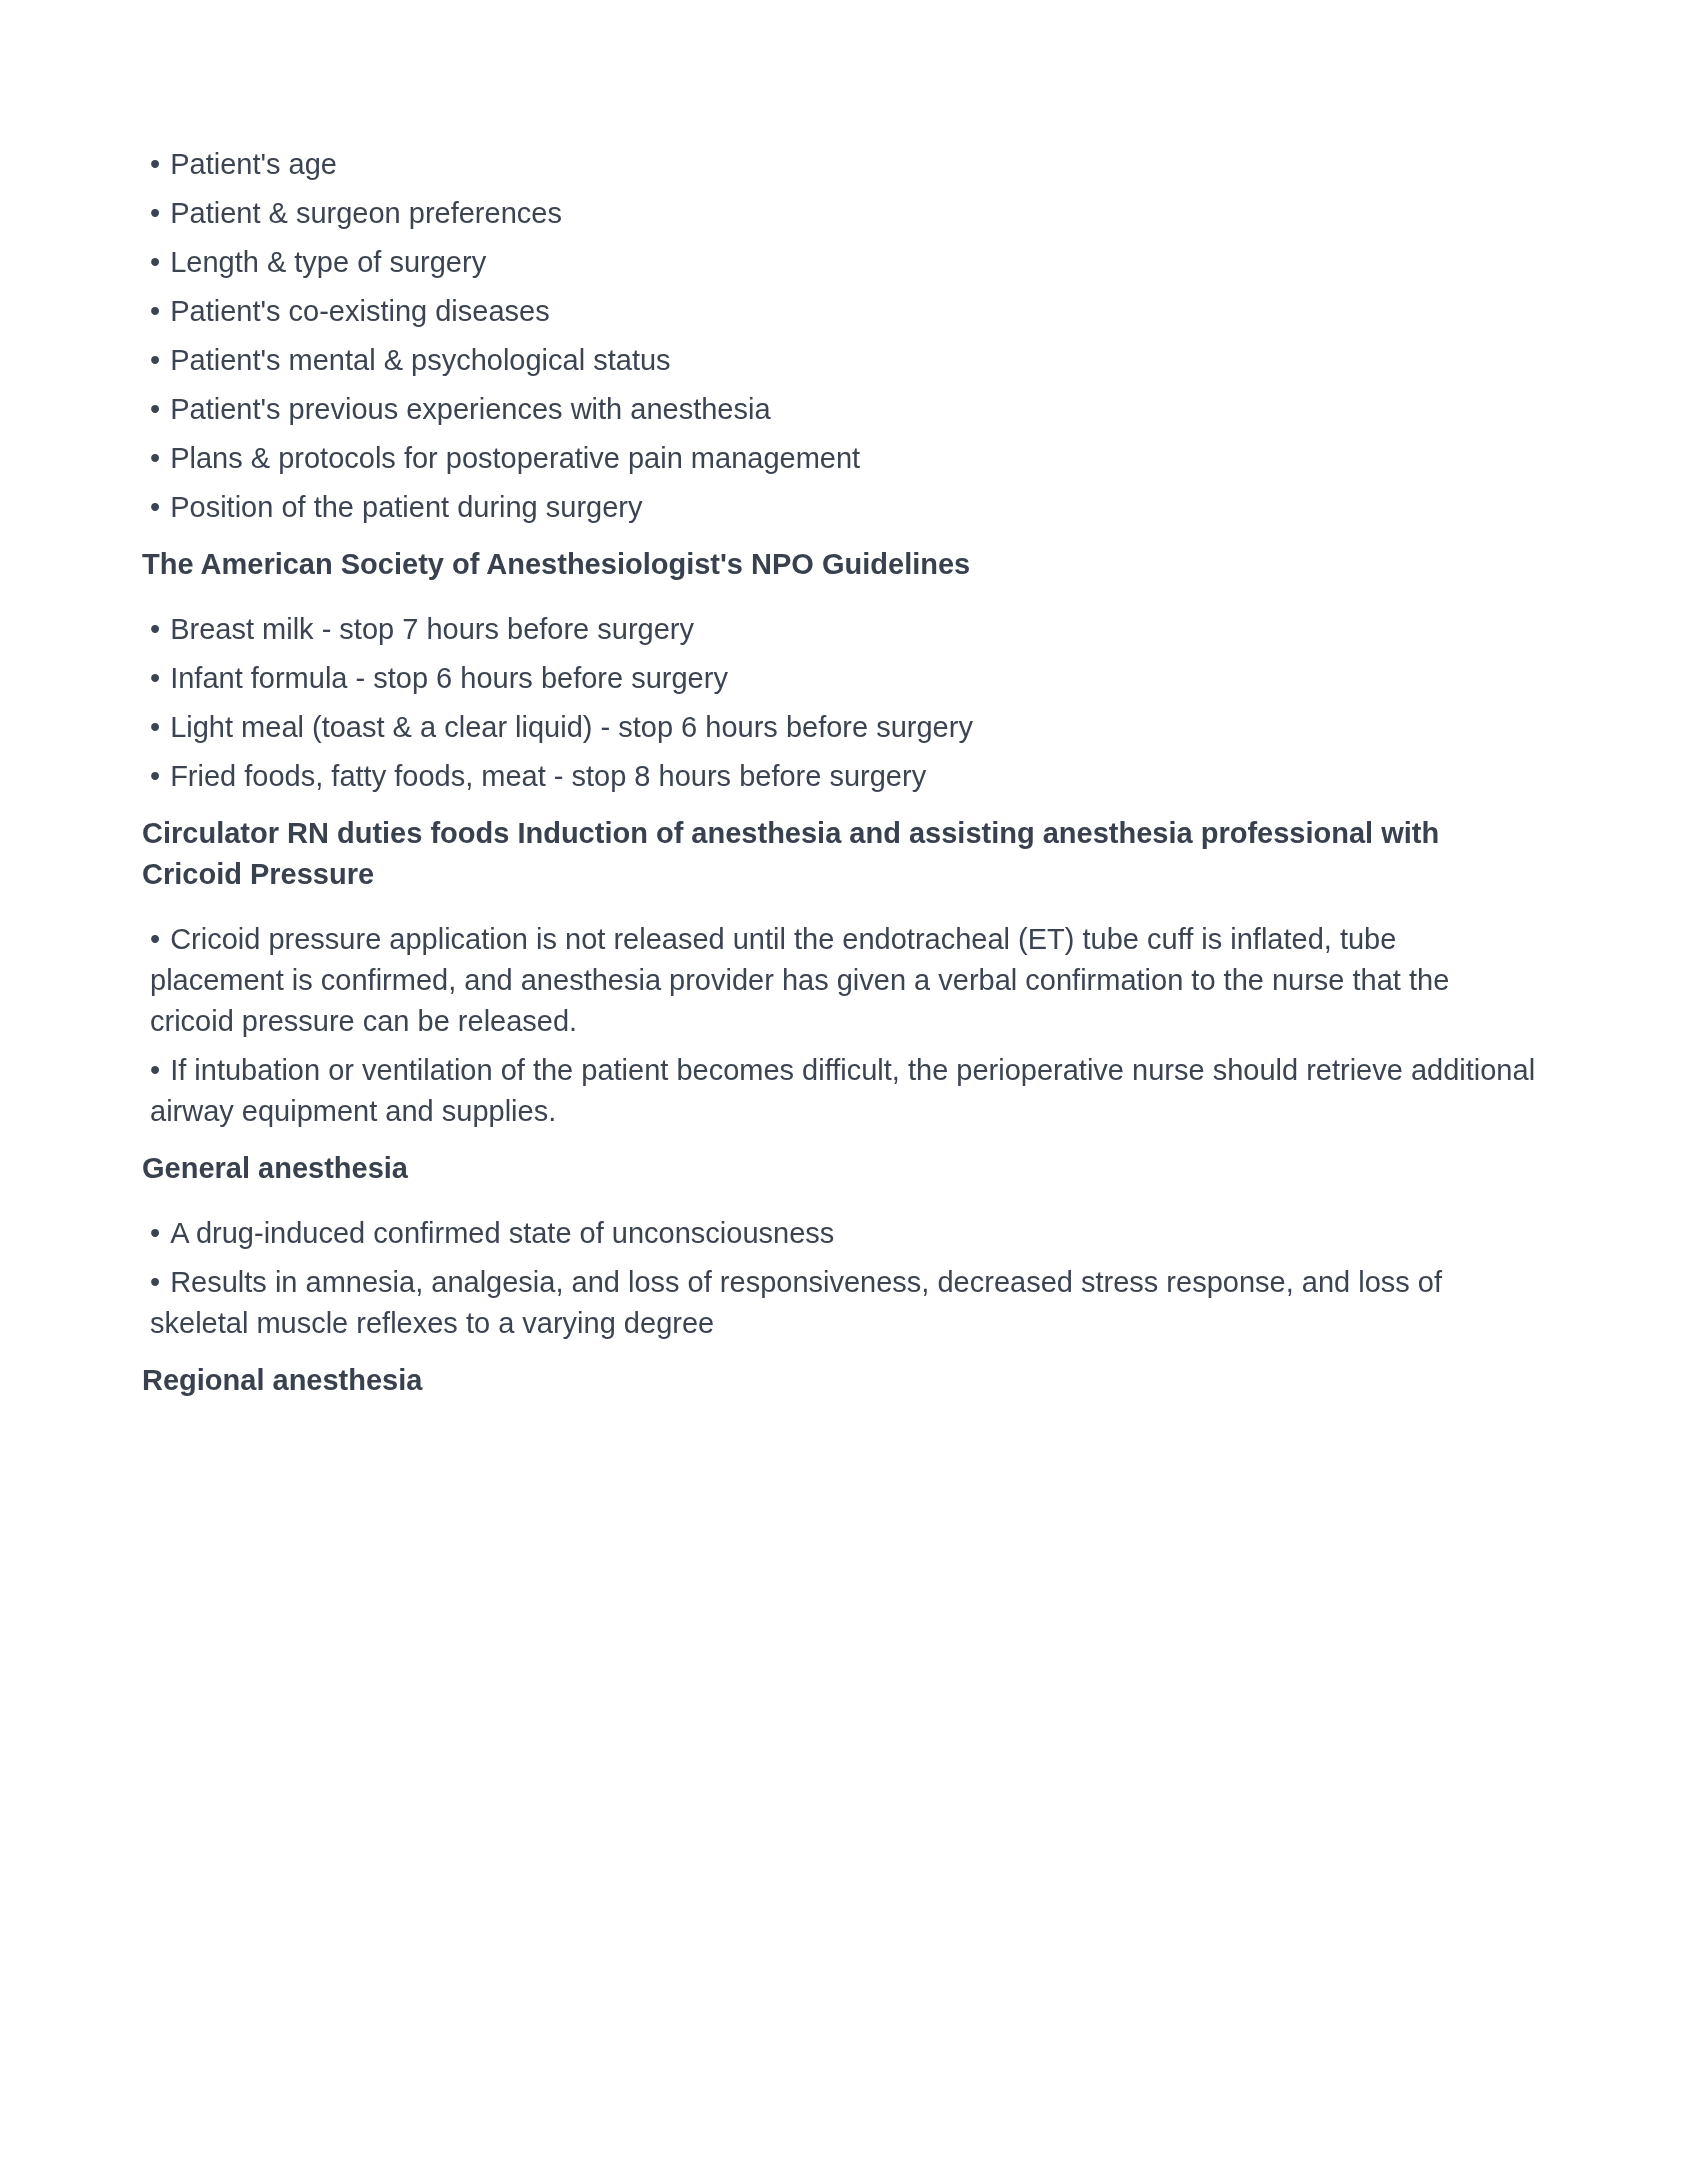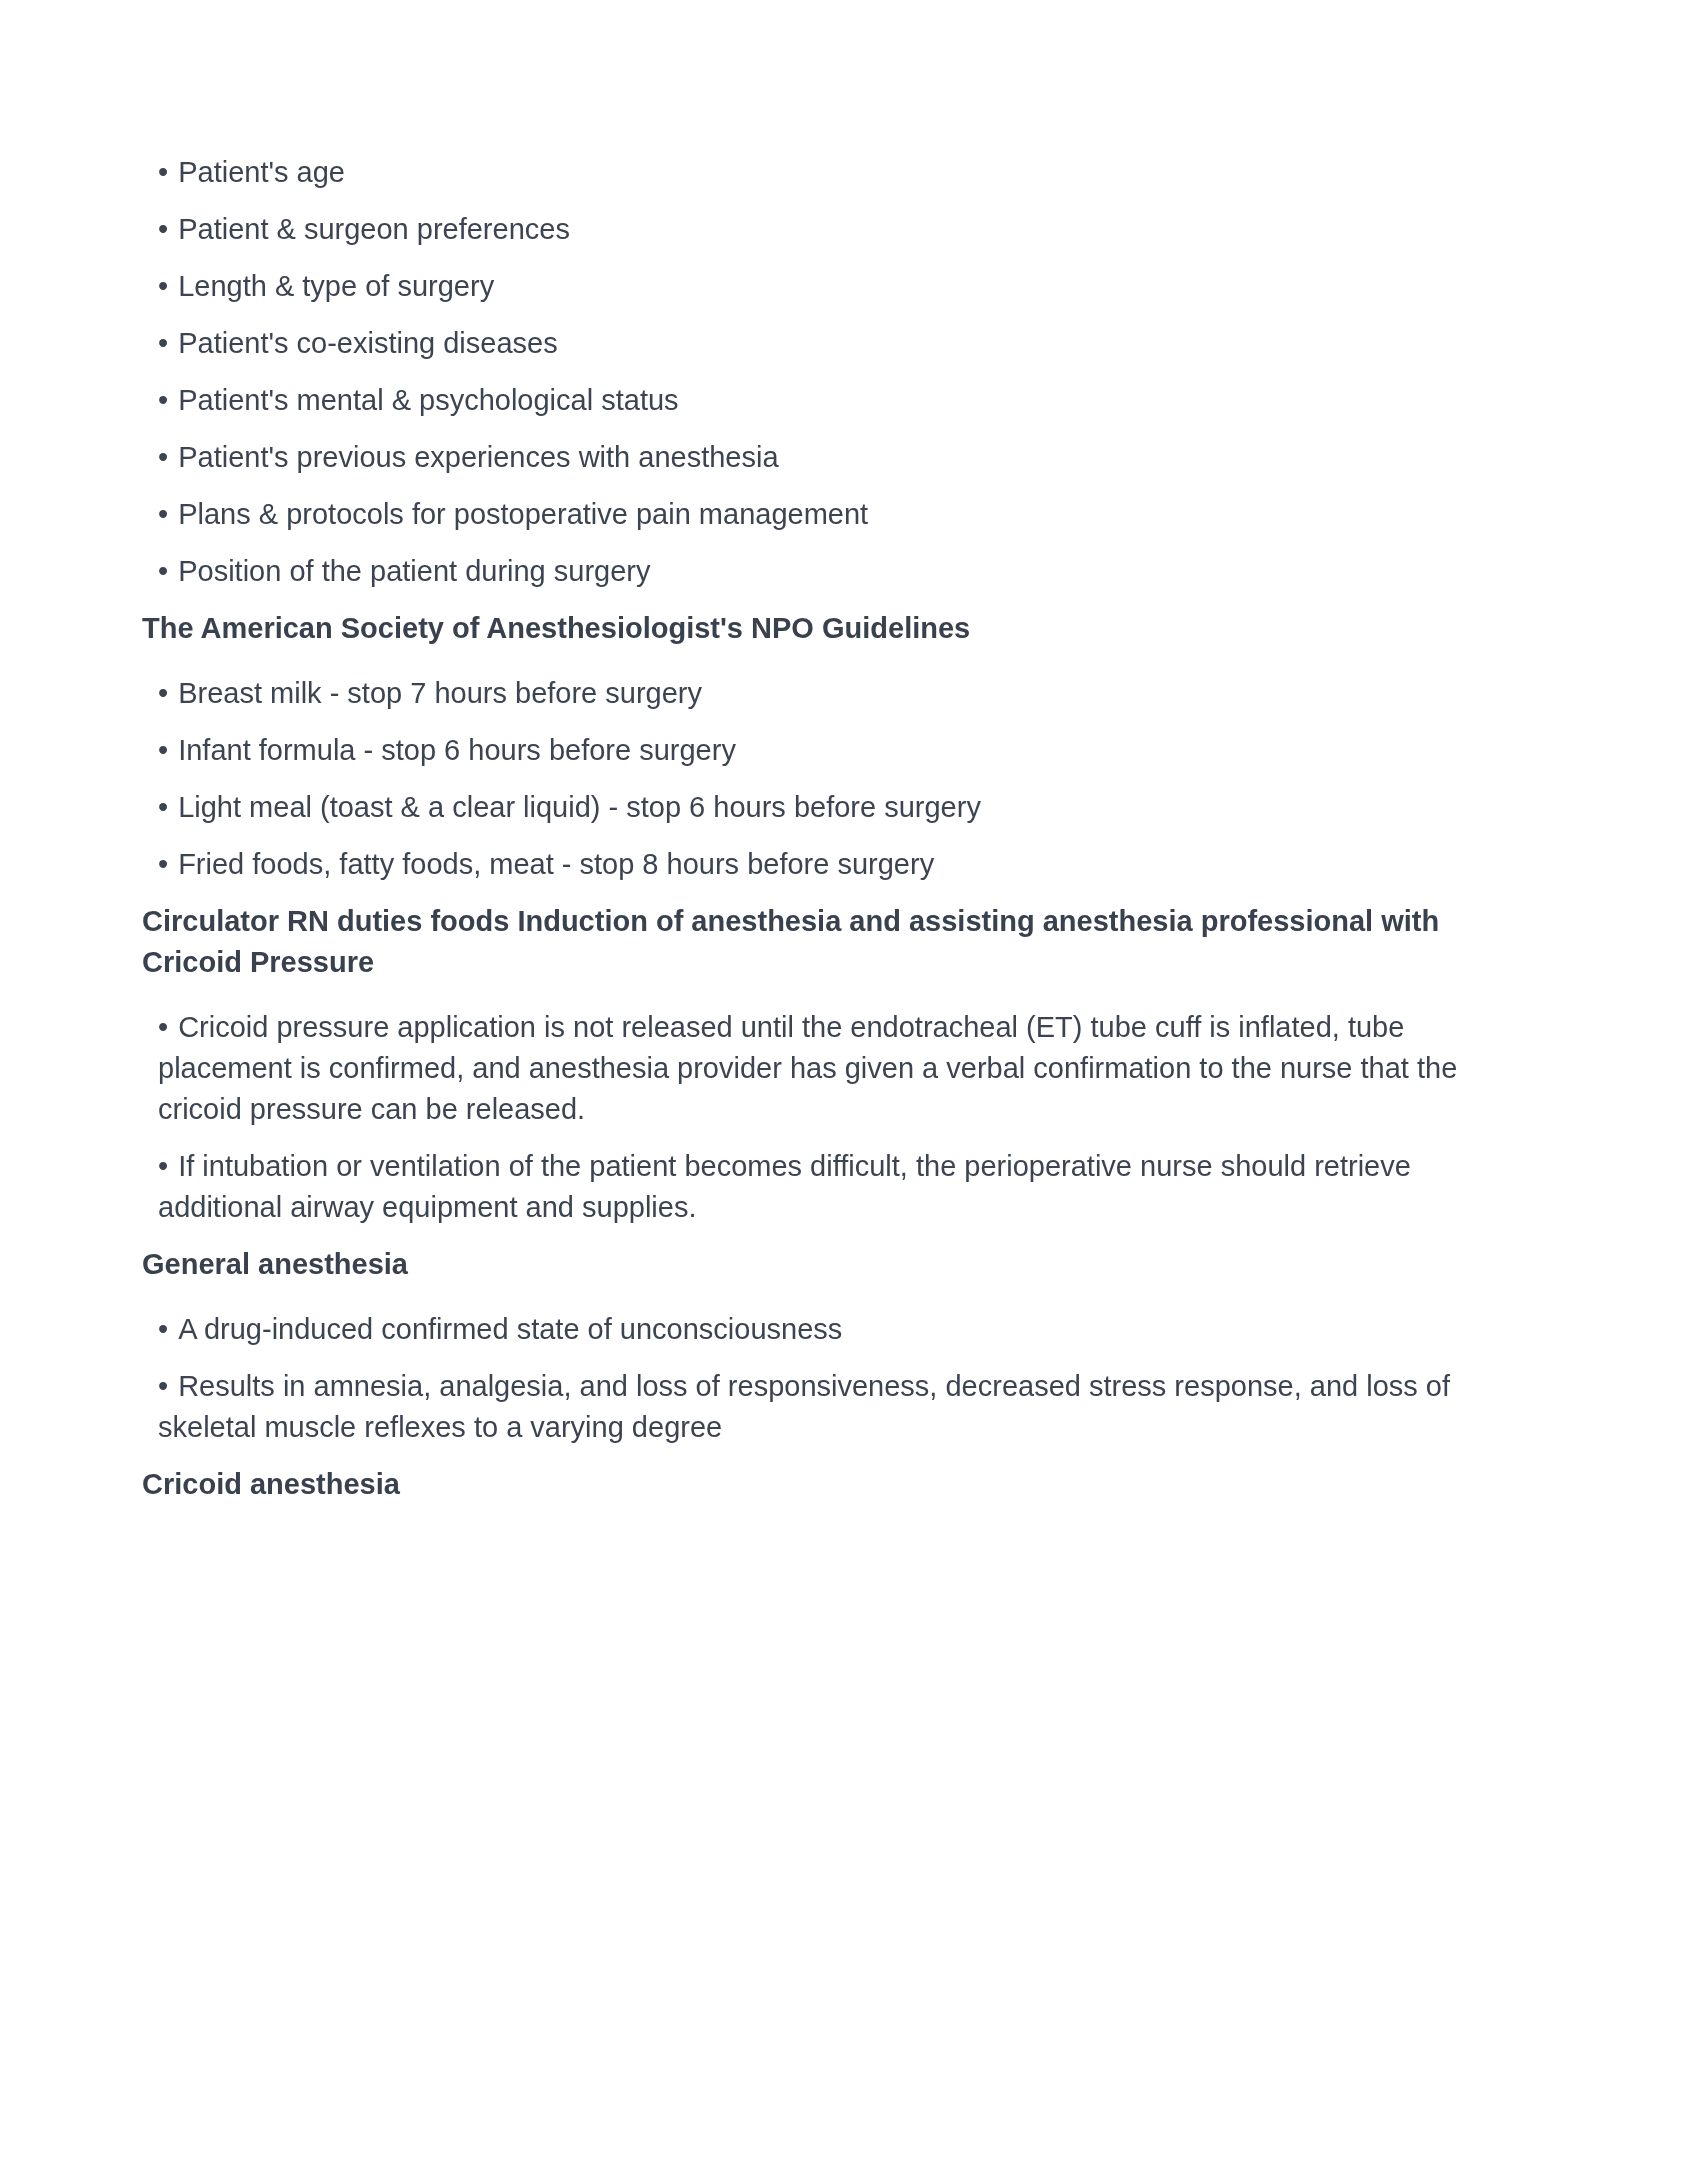--- a/index.html
+++ b/index.html
@@ -15,21 +15,21 @@
     overflow: hidden;
   }
   .page {
     box-sizing: border-box;
     padding: 136px 139px 0 142px;
   }
   .content {
     max-width: 1406px;
   }
   p.bullet {
-    margin: 16px;
+    margin: 8px;
     font-size: 29px;
     line-height: 41px;
     font-weight: 400;
   }
   p.bullet .marker {
     margin-right: 10px;
   }
   h2.heading {
     margin: 16px 0 24px 0;
     font-size: 29px;
@@ -74,17 +74,17 @@
       <p class="bullet"><span class="marker">•</span><span class="t">If intubation or ventilation of the patient becomes difficult, the perioperative nurse should retrieve additional airway equipment and supplies.</span></p>
     </div>
 
     <h2 class="heading">General anesthesia</h2>
 
     <div class="group">
       <p class="bullet"><span class="marker">•</span><span class="t">A drug-induced confirmed state of unconsciousness</span></p>
       <p class="bullet"><span class="marker">•</span><span class="t">Results in amnesia, analgesia, and loss of responsiveness, decreased stress response, and loss of skeletal muscle reflexes to a varying degree</span></p>
     </div>
 
-    <h2 class="heading">Cricoid anesthesia</h2>
+    <h2 class="heading">Regional anesthesia</h2>
 
   </div>
 </div>
 
 
 </body></html>

